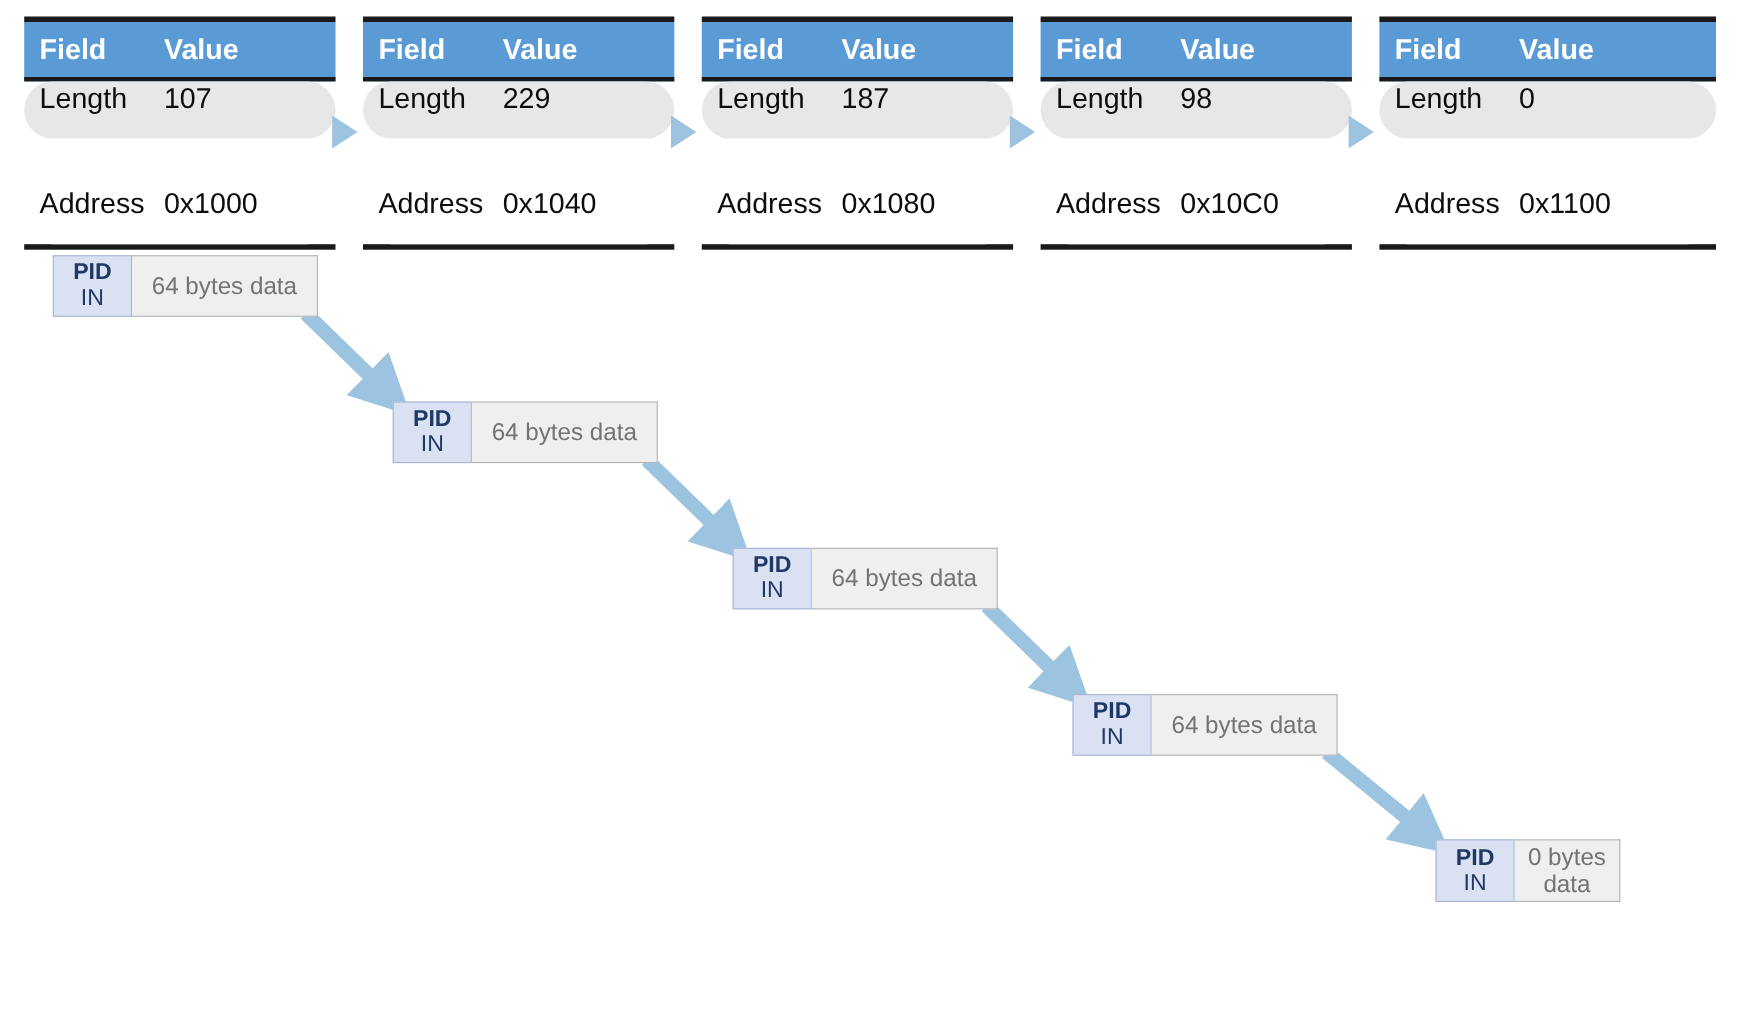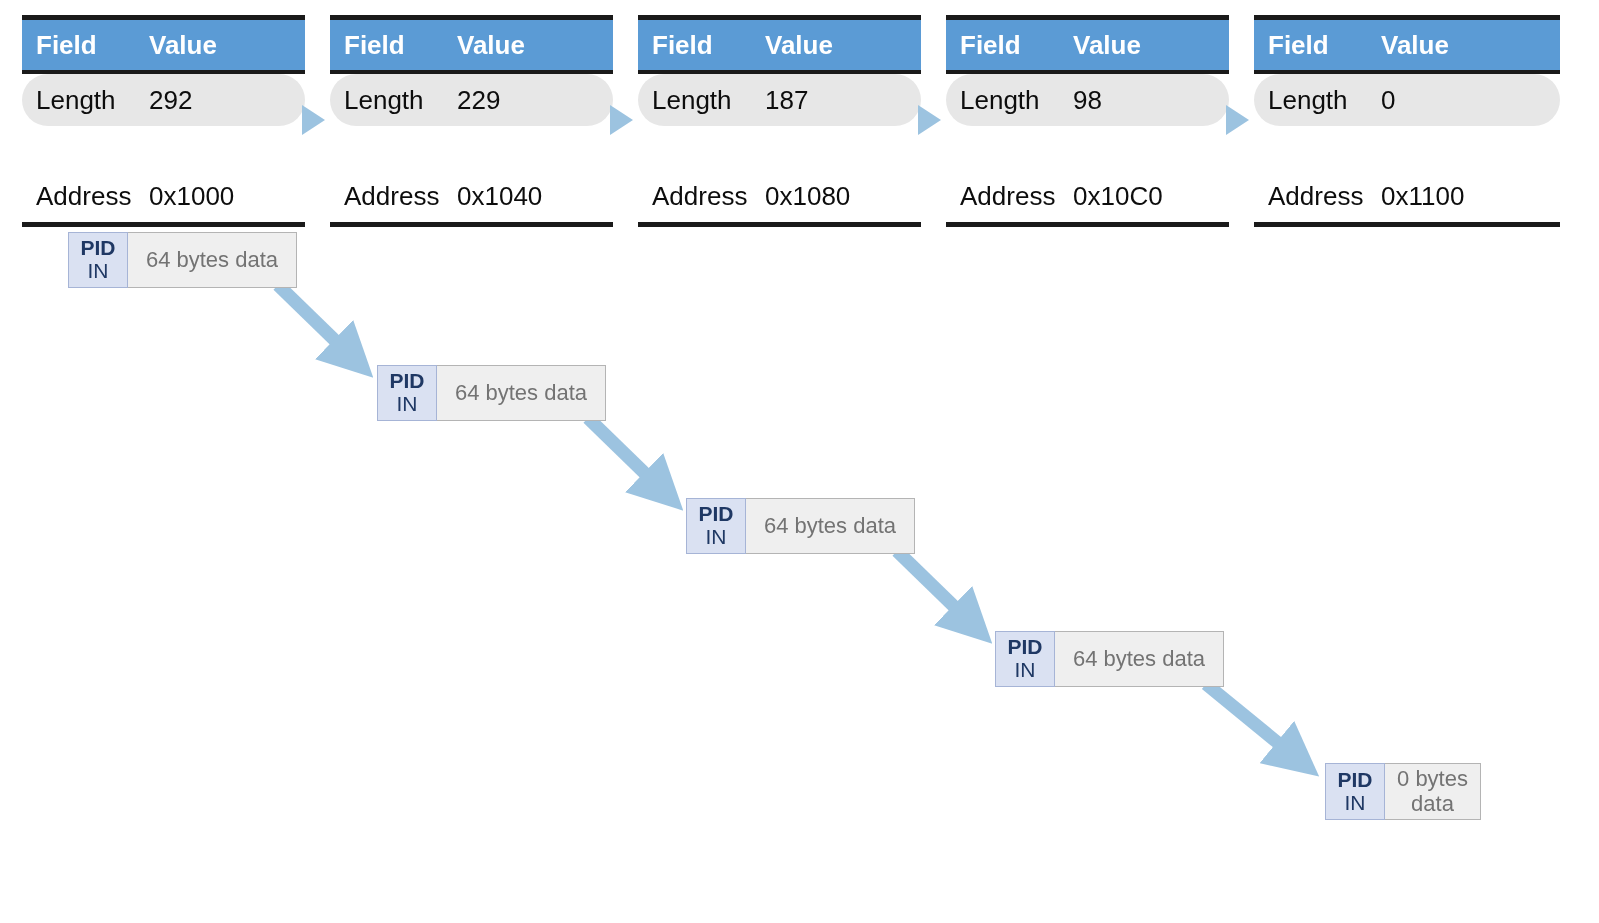--- a/index.html
+++ b/index.html
@@ -44,21 +44,20 @@
   }
   .desc-table .thead .cell {
     color: #ffffff;
     font-weight: bold;
     font-size: 26px;
   }
 
   .desc-table .trow {
     height: 52px;
     display: flex;
-    align-items: center;
     border-radius: 26px;
   }
   .desc-table .trow.alt { background: #e7e7e7; }
   .desc-table .trow.plain { background: #ffffff; margin-top: 44px; }
   .desc-table .trow .cell {
     font-size: 26px;
     color: #0d0d0d;
   }
 
   .cell.c-field { width: 127px; padding-left: 14px; box-sizing: border-box; }
@@ -85,30 +84,29 @@
   }
   #packets > * { pointer-events: auto; }
 
   .packet {
     position: absolute;
     display: flex;
     height: 56px;
     box-sizing: border-box;
   }
   .packet .pid {
-    width: 60px;
+    width: 72px;
     background: #dae1f2;
     border: 1px solid #a6b4d6;
     box-sizing: border-box;
     display: flex;
     flex-direction: column;
     align-items: center;
     justify-content: center;
     line-height: 1.08;
-    margin-left: 20px;
   }
   .packet .pid .pid-top {
     font-weight: bold;
     font-size: 21px;
     color: #1f3864;
   }
   .packet .pid .pid-bot {
     font-weight: normal;
     font-size: 21px;
     color: #1f3864;
@@ -143,21 +141,21 @@
 
 <div id="tables-row">
 
   <div class="desc-table" style="left:22px;">
     <div class="thead">
       <div class="cell c-field">Field</div>
       <div class="cell c-value">Value</div>
     </div>
     <div class="trow alt">
       <div class="cell c-field">Length</div>
-      <div class="cell c-value">292</div>
+      <div class="cell c-value">107</div>
     </div>
     <div class="trow plain">
       <div class="cell c-field">Address</div>
       <div class="cell c-value">0x1000</div>
     </div>
   </div>
 
   <div class="desc-table" style="left:330px;">
     <div class="thead">
       <div class="cell c-field">Field</div>

